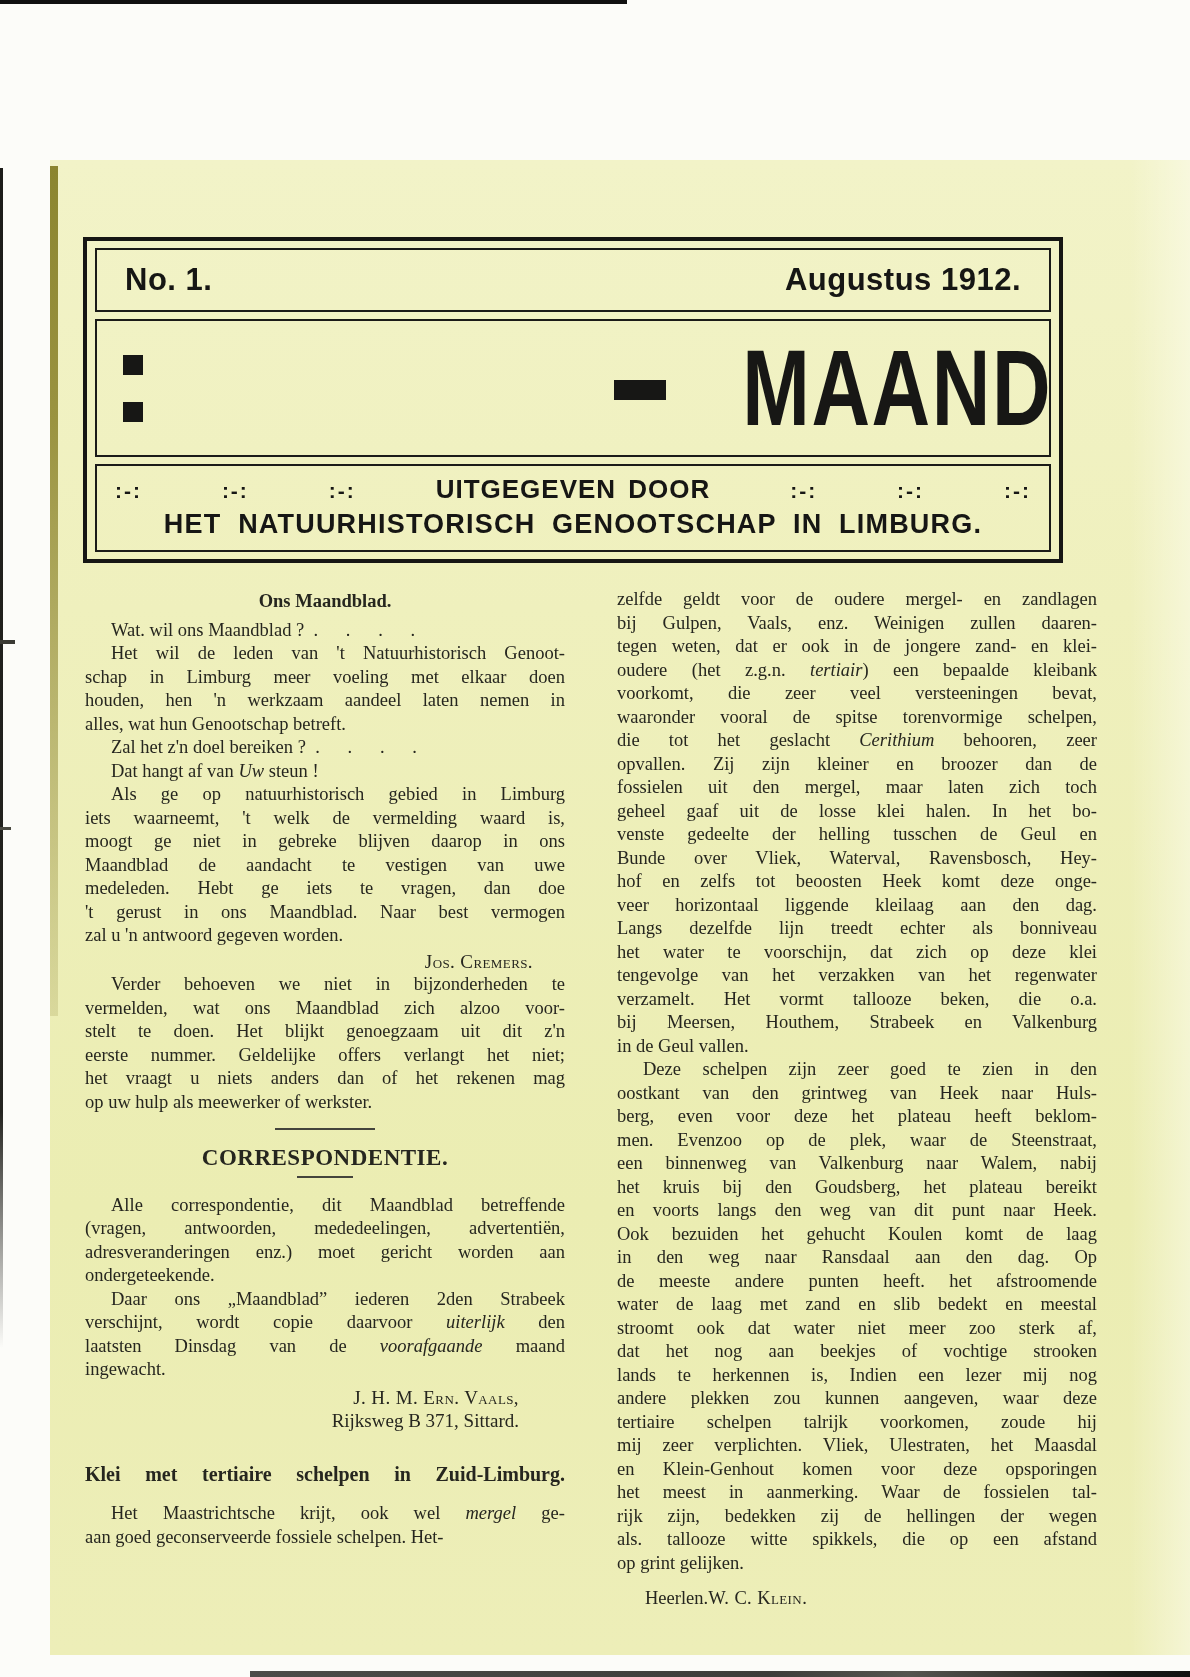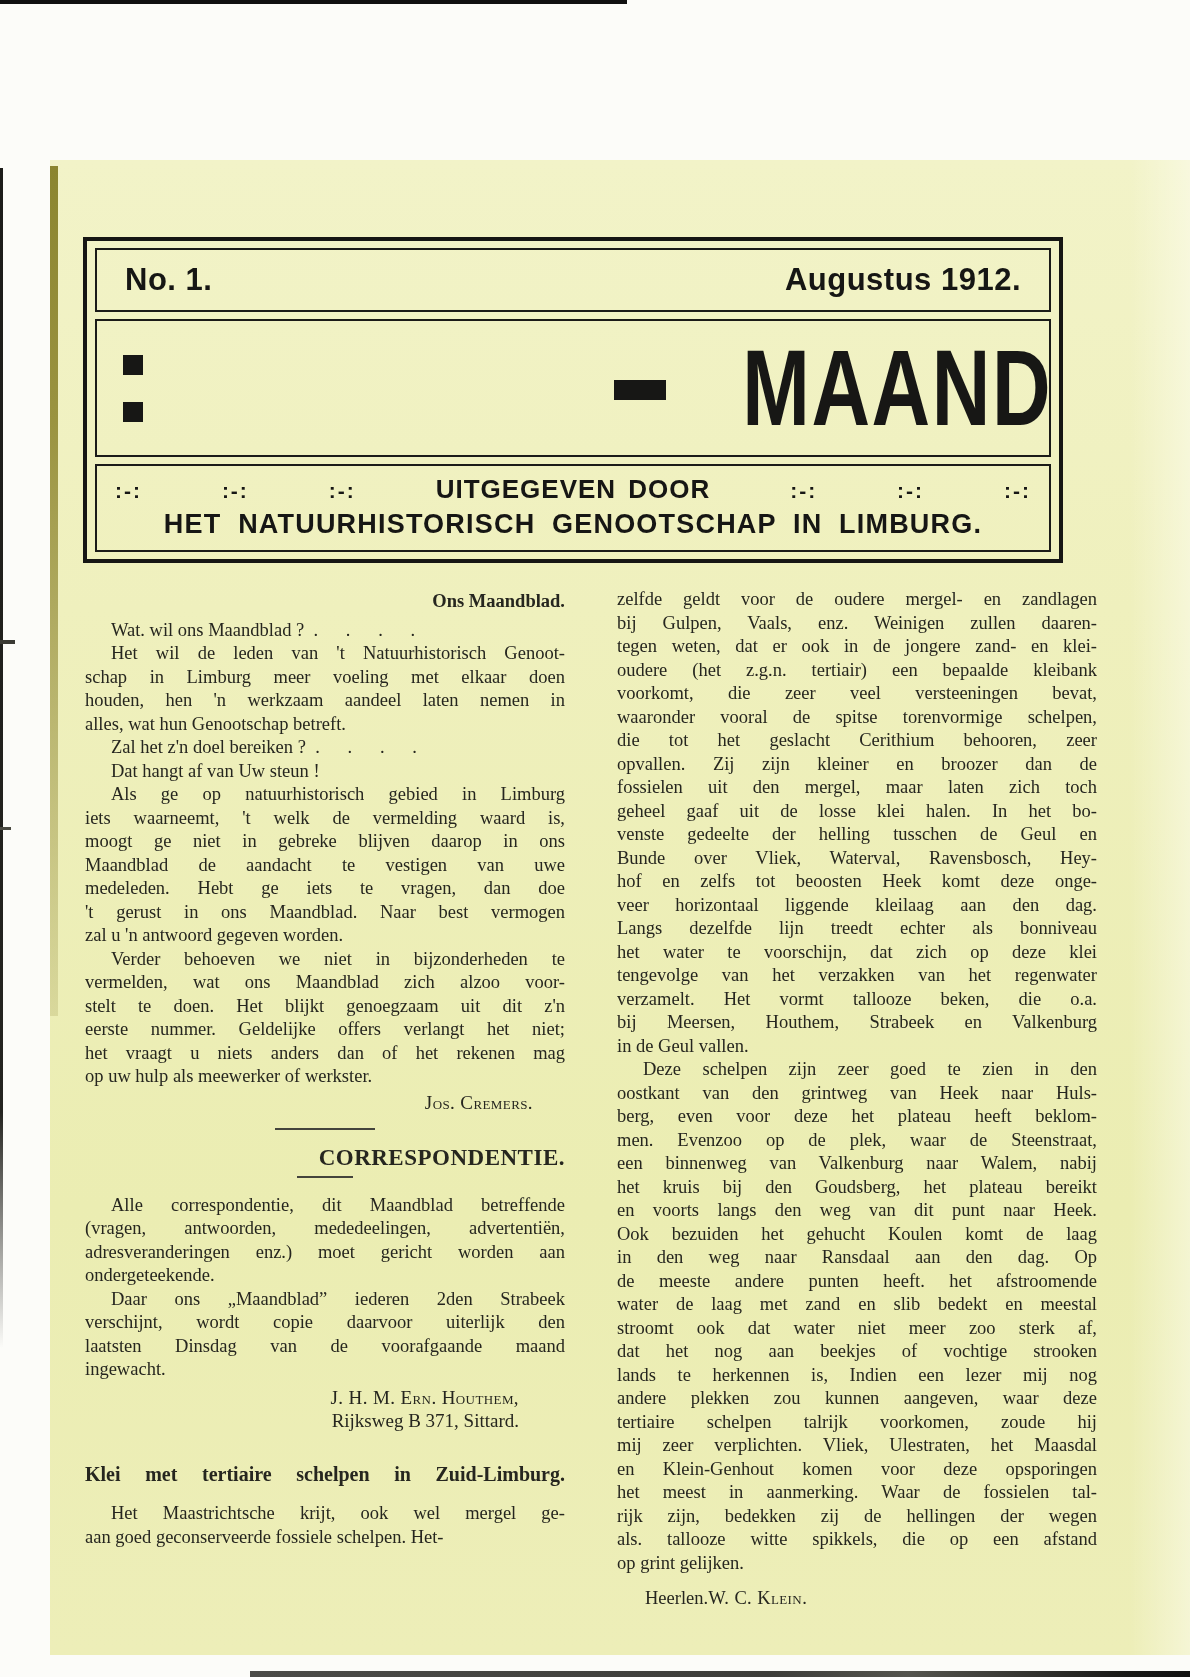--- a/index.html
+++ b/index.html
@@ -56,25 +56,25 @@
   .pub-row2{margin-top:4px;text-align:center;font-size:27px;font-weight:bold;
     letter-spacing:1.2px;word-spacing:8px;}
   
   .columns{
     position:absolute;left:35px;top:428px;width:1012px;display:flex;gap:52px;
     color:#26261f;font-size:18.5px;line-height:23.5px;
   }
   .col{width:480px;}
   .line{min-height:23.5px;}
   .line.j{text-align:justify;text-align-last:justify;}
-  .it{}
+  .it{font-style:italic;}
   .sc{font-variant:small-caps;letter-spacing:.4px;}
   .blk-para .line:first-child{text-indent:26px;}
   .blk-para.noind .line:first-child{text-indent:0;}
-  .blk-h{font-weight:bold;text-align:right;margin:2px 0 5px;}
+  .blk-h{font-weight:bold;text-align:center;margin:2px 0 5px;}
   .blk-h.h-corr{font-size:23px;letter-spacing:.5px;margin:16px 0 6px;}
   .blk-hw{margin:30px 0 16px;}
   .blk-hw .line{font-weight:bold;font-size:20px;text-align:justify;text-align-last:justify;}
   .blk-sig{text-align:right;}
   .blk-sig.sig-cremers{padding-right:32px;margin-top:2px;font-size:19px;}
   .blk-sig.sig-gadiot{padding-right:46px;margin-top:4px;font-size:19px;}
   .blk-rule{height:2px;background:#44443c;margin:14px auto 10px;}
   .blk-rule.rule-long{width:100px;}
   .blk-rule.rule-short{width:56px;margin:6px auto 16px;}
   .blk-spread{margin-top:12px;}
@@ -148,50 +148,50 @@
         </div>
         <div class="blk blk-para">
           <div class="line j"><span>Als ge op natuurhistorisch gebied in Limburg</span></div>
           <div class="line j"><span>iets waarneemt, 't welk de vermelding waard is,</span></div>
           <div class="line j"><span>moogt ge niet in gebreke blijven daarop in ons</span></div>
           <div class="line j"><span>Maandblad de aandacht te vestigen van uwe</span></div>
           <div class="line j"><span>medeleden.  Hebt ge iets te vragen, dan doe</span></div>
           <div class="line j"><span>'t gerust in ons Maandblad.  Naar best vermogen</span></div>
           <div class="line"><span>zal u 'n antwoord gegeven worden.</span></div>
         </div>
+        <div class="blk blk-sig sig-cremers">
+          <div class="line"><span class="sc">Jos. Cremers.</span></div>
+        </div>
         <div class="blk blk-para">
           <div class="line j"><span>Verder behoeven we niet in bijzonderheden te</span></div>
           <div class="line j"><span>vermelden, wat ons Maandblad zich alzoo voor-</span></div>
           <div class="line j"><span>stelt te doen.  Het blijkt genoegzaam uit dit z'n</span></div>
           <div class="line j"><span>eerste nummer. Geldelijke offers verlangt het niet;</span></div>
           <div class="line j"><span>het vraagt u niets anders dan of het rekenen mag</span></div>
           <div class="line"><span>op uw hulp als meewerker of werkster.</span></div>
         </div>
-        <div class="blk blk-sig sig-cremers">
-          <div class="line"><span class="sc">Jos. Cremers.</span></div>
-        </div>
         <div class="blk blk-rule rule-long"></div>
         <div class="blk blk-h h-corr">
           <div class="line"><span>CORRESPONDENTIE.</span></div>
         </div>
         <div class="blk blk-rule rule-short"></div>
         <div class="blk blk-para">
           <div class="line j"><span>Alle correspondentie, dit Maandblad betreffende</span></div>
           <div class="line j"><span>(vragen, antwoorden, mededeelingen, advertentiën,</span></div>
           <div class="line j"><span>adresveranderingen enz.) moet gericht worden aan</span></div>
           <div class="line"><span>ondergeteekende.</span></div>
         </div>
         <div class="blk blk-para">
           <div class="line j"><span>Daar ons „Maandblad” iederen 2den Strabeek</span></div>
           <div class="line j"><span>verschijnt, wordt copie daarvoor </span><span class="it">uiterlijk</span><span> den</span></div>
           <div class="line j"><span>laatsten Dinsdag van de </span><span class="it">voorafgaande</span><span> maand</span></div>
           <div class="line"><span>ingewacht.</span></div>
         </div>
         <div class="blk blk-sig sig-gadiot">
-          <div class="line"><span class="sc">J. H. M. Ern. Houthem,</span></div>
+          <div class="line"><span class="sc">J. H. M. Ern. Vaals,</span></div>
           <div class="line"><span>Rijksweg B 371, Sittard.</span></div>
         </div>
         <div class="blk blk-hw">
           <div class="line"><span>Klei met tertiaire schelpen in Zuid-Limburg.</span></div>
         </div>
         <div class="blk blk-para">
           <div class="line j"><span>Het Maastrichtsche krijt, ook wel </span><span class="it">mergel</span><span> ge-</span></div>
           <div class="line"><span>aan goed geconserveerde fossiele schelpen. Het-</span></div>
         </div>
       </div>

